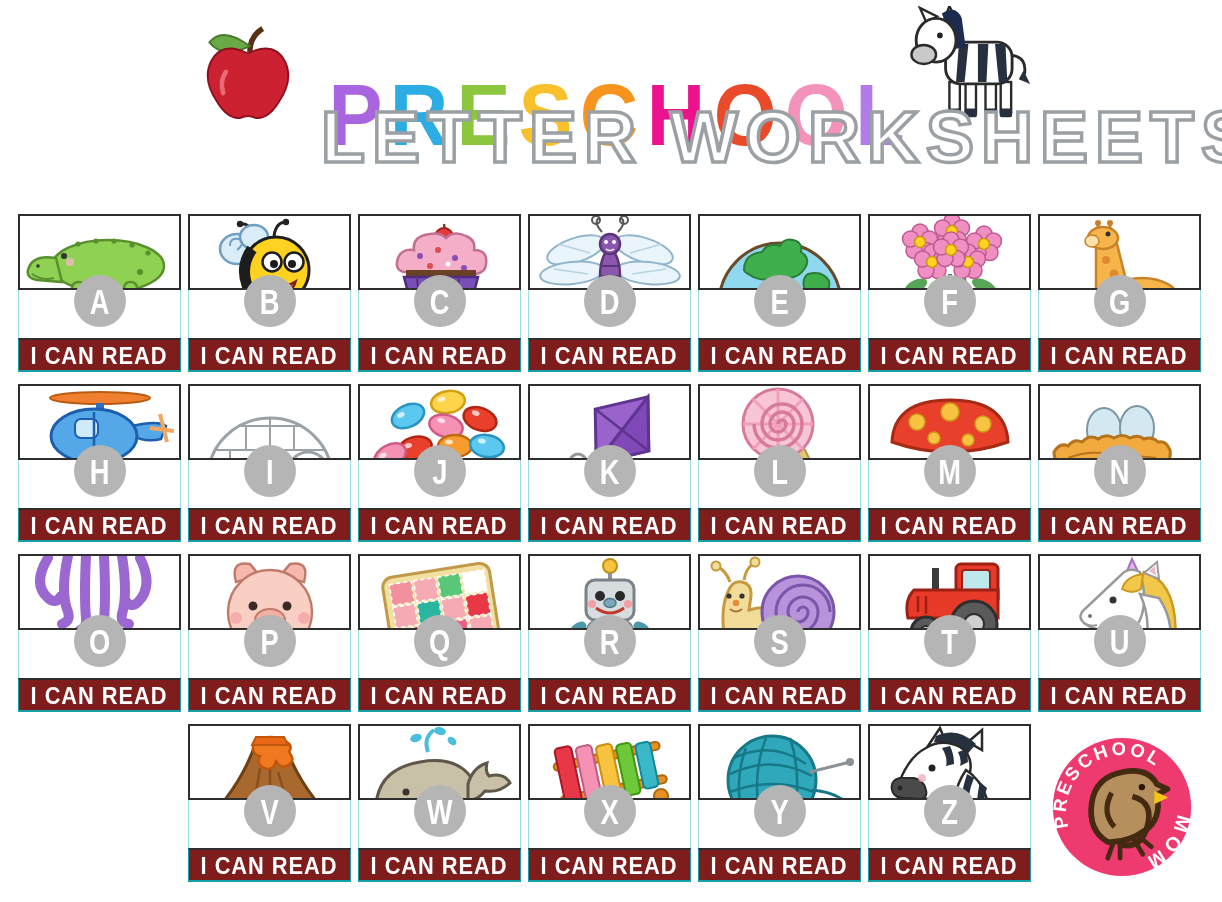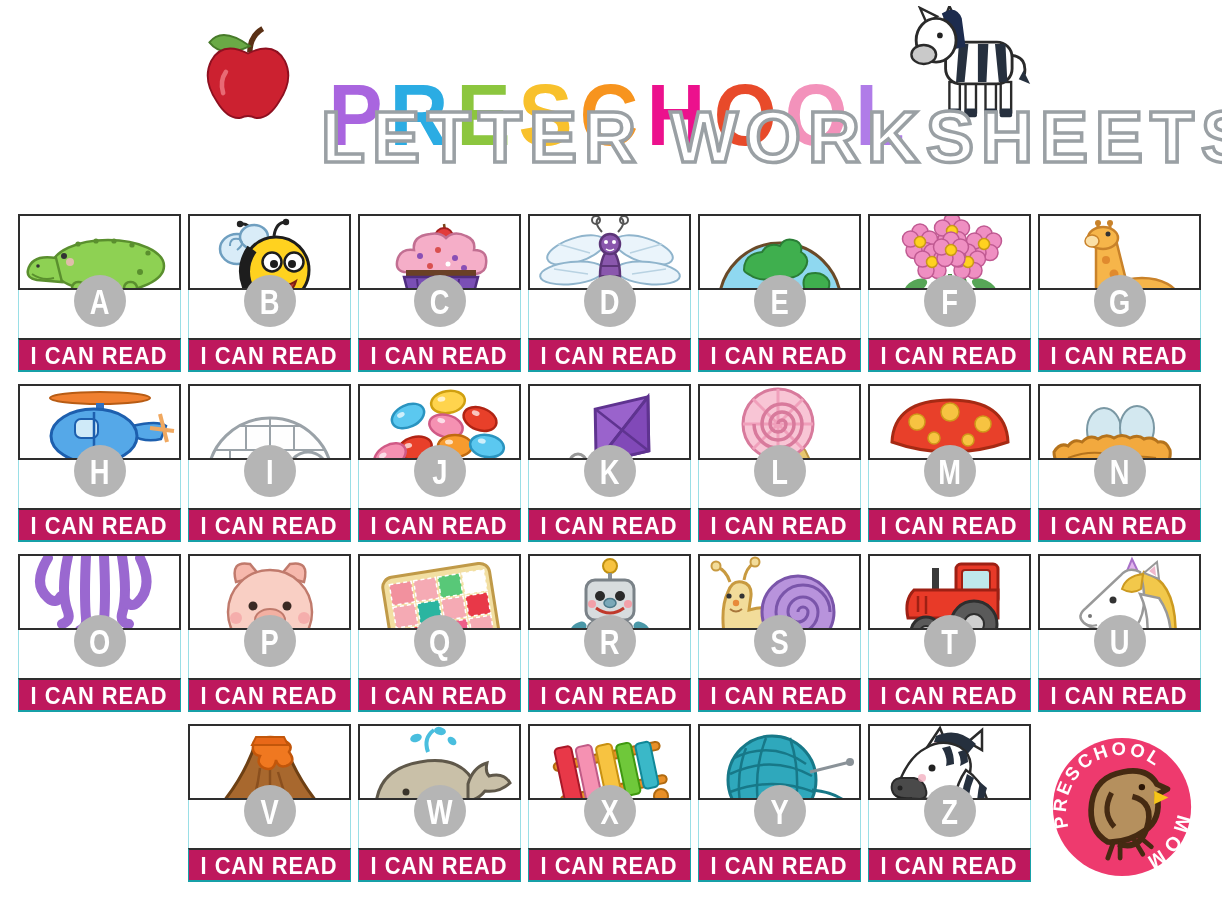--- a/index.html
+++ b/index.html
@@ -38,21 +38,21 @@
   }
   .letter-circle{
     position:absolute;left:50%;top:-15px;transform:translateX(-50%);
     width:52px;height:52px;border-radius:50%;background:#b5b5b5;z-index:2;
     display:flex;align-items:center;justify-content:center;
   }
   .letter-circle span{
     color:#fff;font-size:35px;font-weight:700;line-height:1;transform:scaleX(.78);
   }
   .card-banner{
-    box-sizing:border-box;height:34px;background:#be185d;
+    box-sizing:border-box;height:34px;background:#7f1d1d;
     border-top:2.5px solid #2e2e2e;border-bottom:2.5px solid #17a0a8;
     border-left:1.5px solid #17a0a8;border-right:1.5px solid #17a0a8;
     display:flex;align-items:center;justify-content:center;
   }
   .card-banner span{
     color:#fff;font-weight:700;font-size:23px;letter-spacing:1px;line-height:1;
     transform:scale(.95,1.08);white-space:nowrap;
   }
   
   .logo{position:absolute;left:1051px;top:736px;width:142px;height:142px;cursor:pointer;}

